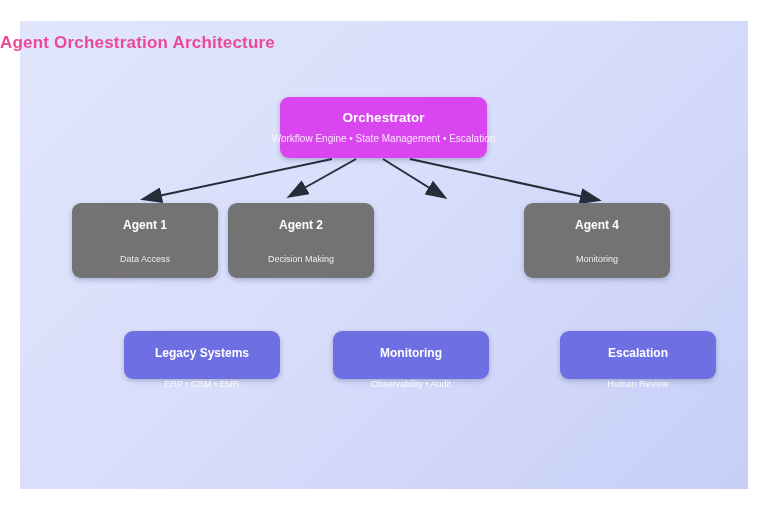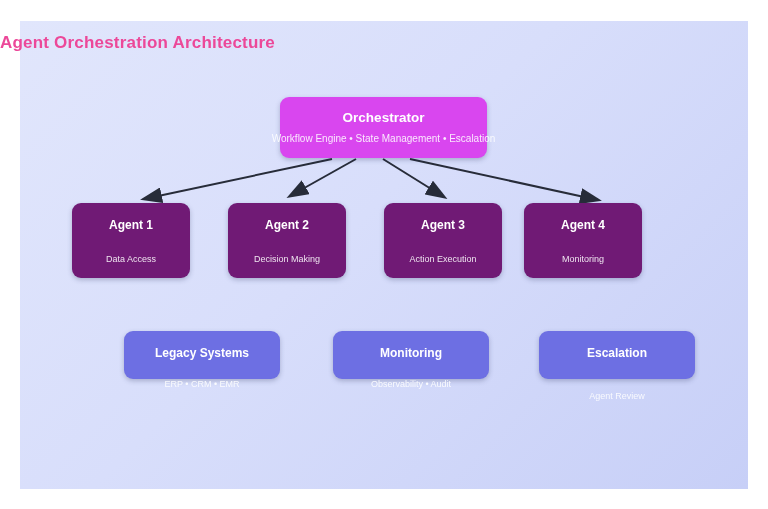--- a/index.html
+++ b/index.html
@@ -59,43 +59,43 @@
     top: 97px;
     width: 207px;
     height: 61px;
     background: #d946ef;
     padding-top: 13px;
   }
   .orchestrator .node-title { font-size: 13.5px; line-height: 16px; }
   .orchestrator .node-subtitle { font-size: 10px; line-height: 11px; margin-top: 7px; }
   .agent {
     top: 203px;
-    width: 118px;
+    width: 146px;
     height: 75px;
-    background: #701a75;
+    background: #737373;
     padding-top: 15px;
   }
   .agent .node-title { font-size: 12px; line-height: 14px; }
   .agent .node-subtitle { font-size: 9px; line-height: 11px; margin-top: 22px; }
   .agent-1 { left: 72px; }
   .agent-2 { left: 228px; }
   .agent-3 { left: 384px; }
   .agent-4 { left: 524px; }
   .system {
     top: 331px;
     width: 156px;
     height: 48px;
     background: #6d6fe3;
     padding-top: 15px;
   }
   .system .node-title { font-size: 12px; line-height: 14px; }
   .system .node-subtitle { font-size: 9px; line-height: 11px; margin-top: 19px; }
   .system-1 { left: 124px; }
   .system-2 { left: 333px; }
-  .system-3 { left: 539px; gap: 12px; }
+  .system-3 { left: 560px; }
   .arrows {
     position: absolute;
     left: 0;
     top: 0;
     width: 768px;
     height: 509px;
     pointer-events: none;
   }
 </style>
 </head>
@@ -126,37 +126,33 @@
   <div class="node agent agent-1">
     <div class="node-title">Agent 1</div>
     <div class="node-subtitle">Data Access</div>
   </div>
 
   <div class="node agent agent-2">
     <div class="node-title">Agent 2</div>
     <div class="node-subtitle">Decision Making</div>
   </div>
 
-  <div class="node agent agent-3">
-    <div class="node-title">Agent 3</div>
-    <div class="node-subtitle">Action Execution</div>
-  </div>
 
   <div class="node agent agent-4">
     <div class="node-title">Agent 4</div>
     <div class="node-subtitle">Monitoring</div>
   </div>
 
   <div class="node system system-1">
     <div class="node-title">Legacy Systems</div>
     <div class="node-subtitle">ERP • CRM • EMR</div>
   </div>
 
   <div class="node system system-2">
     <div class="node-title">Monitoring</div>
     <div class="node-subtitle">Observability • Audit</div>
   </div>
 
   <div class="node system system-3">
     <div class="node-title">Escalation</div>
-    <div class="node-subtitle">Agent Review</div>
+    <div class="node-subtitle">Human Review</div>
   </div>
 </div>
 
 </body></html>

